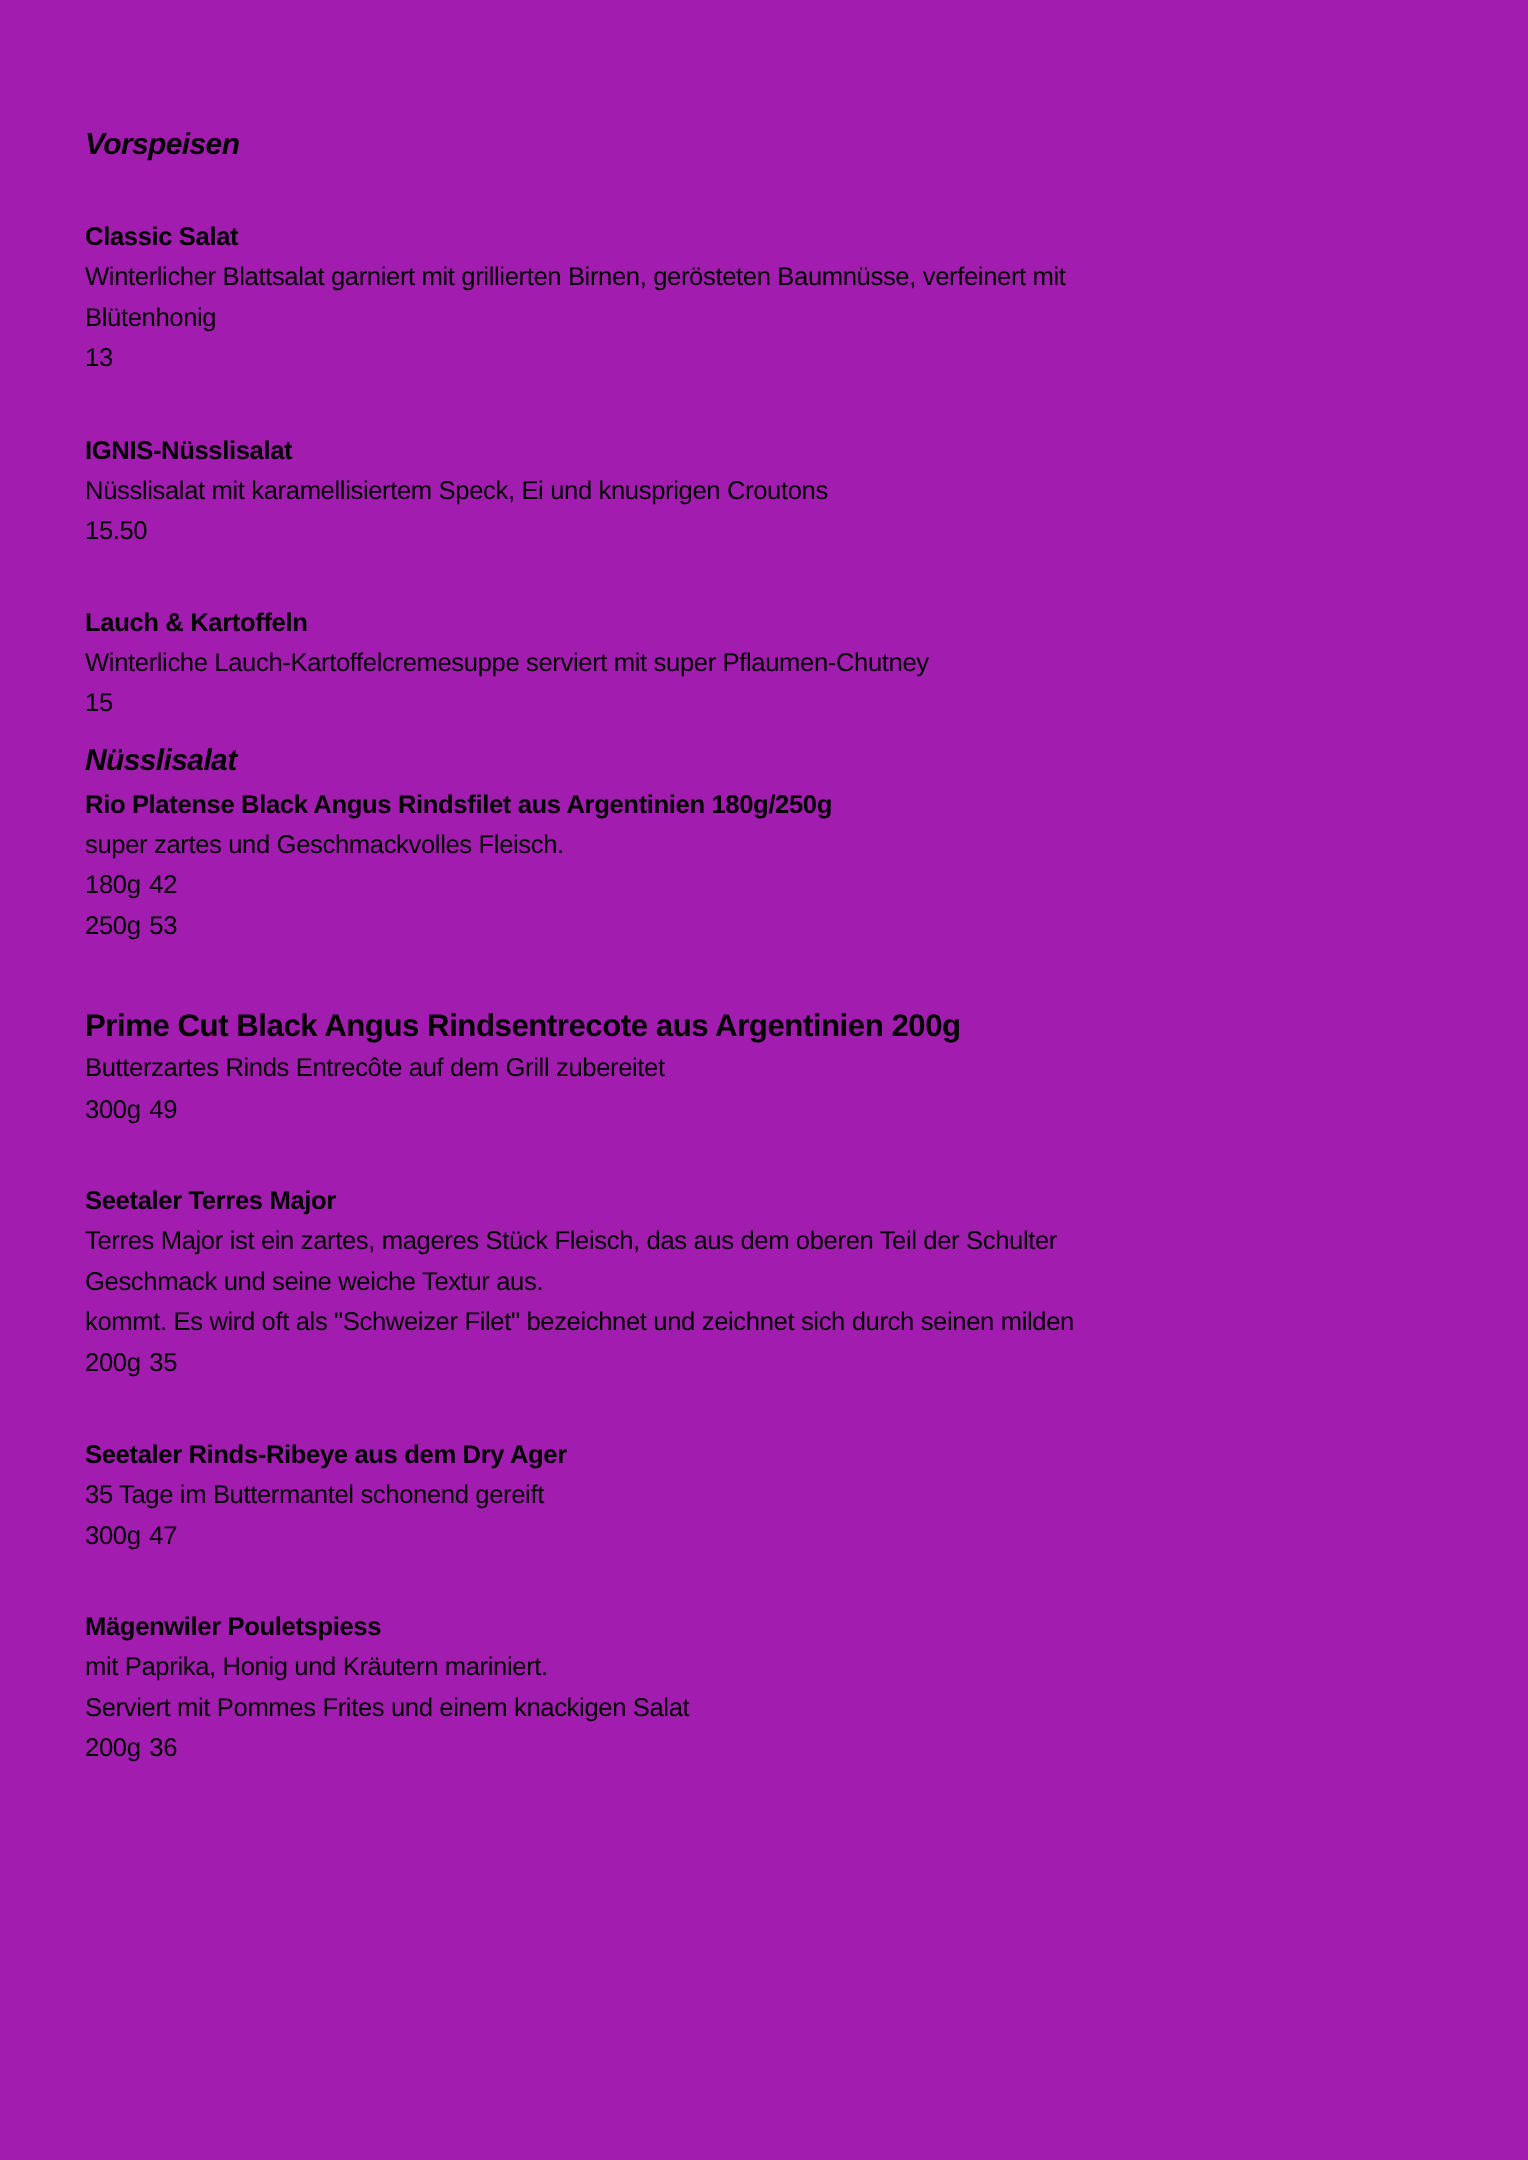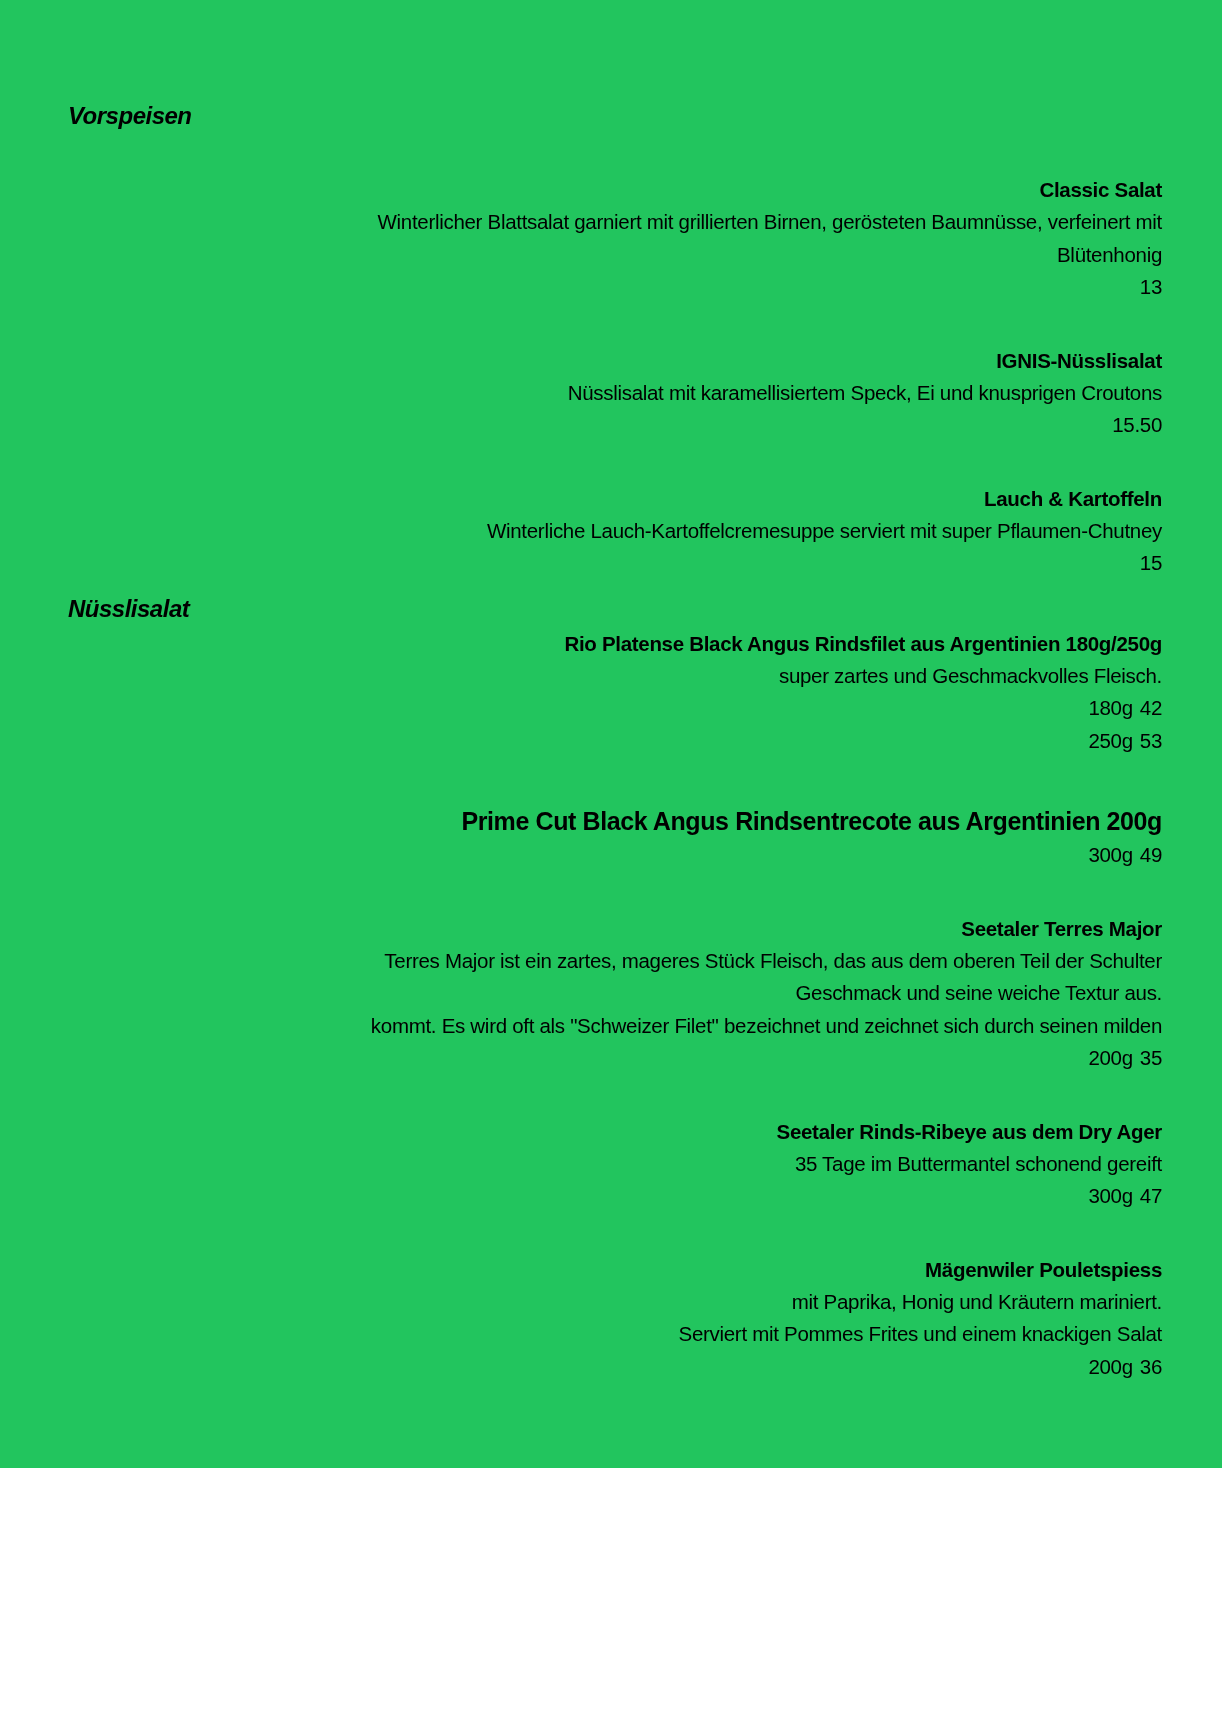--- a/index.html
+++ b/index.html
@@ -3,38 +3,38 @@
 <meta charset="utf-8">
 <style>
   html, body {
     margin: 0;
     padding: 0;
     background: #ffffff;
   }
   .page {
     position: relative;
     width: 1222px;
-    height: 1468px;
-    background: #22c55e;
+    height: 1728px;
+    background: #a21caf;
     box-sizing: border-box;
     padding: 99px 60px 0 68px;
     color: #000000;
     font-family: "Liberation Sans", sans-serif;
     letter-spacing: -0.3px;
     overflow: hidden;
   }
   .section-title {
     font-size: 24px;
     line-height: 34px;
     font-weight: 700;
     font-style: italic;
     letter-spacing: -0.5px;
   }
   .section.tight { margin-top: 12px; }
-  .item { margin-top: 41px; text-align: right; }
+  .item { margin-top: 41px; }
   .item.tight { margin-top: 2px; }
   .item-name {
     font-size: 20.5px;
     line-height: 32px;
     font-weight: 700;
   }
   .item.large-title { margin-top: 46px; }
   .item.large-title .item-name {
     font-size: 25px;
     line-height: 36px;
@@ -78,20 +78,21 @@
       <section class="section tight">
         <div class="section-title">Nüsslisalat</div>
         <div class="item tight">
           <div class="item-name">Rio Platense Black Angus Rindsfilet aus Argentinien 180g/250g</div>
           <div class="desc-line">super zartes und Geschmackvolles Fleisch.</div>
           <div class="price-line"><span class="price-label">180g</span><span class="price-value">42</span></div>
           <div class="price-line"><span class="price-label">250g</span><span class="price-value">53</span></div>
         </div>
         <div class="item large-title">
           <div class="item-name">Prime Cut Black Angus Rindsentrecote aus Argentinien 200g</div>
+          <div class="desc-line">Butterzartes Rinds Entrecôte auf dem Grill zubereitet</div>
           <div class="price-line"><span class="price-label">300g</span><span class="price-value">49</span></div>
         </div>
         <div class="item">
           <div class="item-name">Seetaler Terres Major</div>
           <div class="desc-line">Terres Major ist ein zartes, mageres Stück Fleisch, das aus dem oberen Teil der Schulter</div>
           <div class="desc-line">Geschmack und seine weiche Textur aus.</div>
           <div class="desc-line">kommt. Es wird oft als "Schweizer Filet" bezeichnet und zeichnet sich durch seinen milden</div>
           <div class="price-line"><span class="price-label">200g</span><span class="price-value">35</span></div>
         </div>
         <div class="item">

